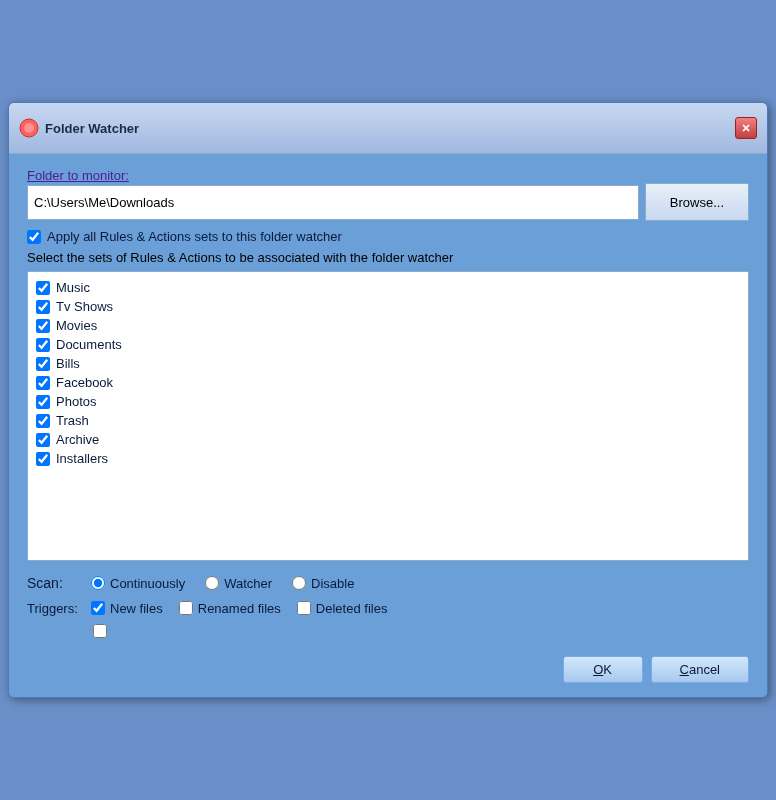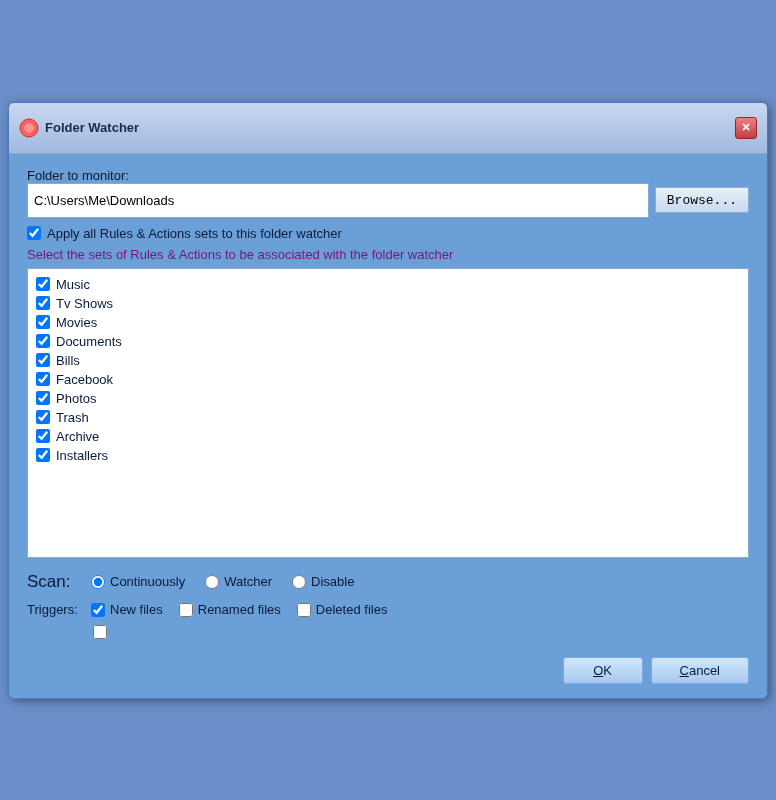--- a/index.html
+++ b/index.html
@@ -68,21 +68,22 @@
       font-size: 11px;
       font-weight: bold;
     }
 
     .dialog-body {
       padding: 14px 18px;
       background: #6a9fd8;
     }
 
     .label-underline {
-      color: #0f172a;
+      text-decoration: underline;
+      color: #4c1d95;
       font-size: 13px;
       display: block;
     }
 
     .folder-row {
       display: flex;
       gap: 6px;
       margin-bottom: 8px;
       align-items: center;
     }
@@ -90,47 +91,46 @@
     .folder-input {
       flex: 1;
       padding: 3px 6px;
       border: 1px solid #8aaad0;
       background: white;
       font-size: 13px;
       height: 35px;
     }
 
     .browse-btn {
-      padding: 3px 11px;
+      padding: 3px 24px;
       background: linear-gradient(to bottom, #e8f0f8, #c8d8f0);
       border: 1px solid #8aaad0;
       cursor: pointer;
       font-size: 13px;
-      height: 26px;
+      height: 38px;
       white-space: nowrap;
-      font-family: Liberation Mono, monospace;
     }
 
     .checkbox-row {
       display: flex;
       align-items: center;
       gap: 6px;
       margin-bottom: 6px;
       color: #0a1a3a;
       font-size: 13px;
     }
 
     .checkbox-row input[type="checkbox"] {
       width: 14px;
       height: 14px;
       cursor: pointer;
     }
 
     .section-label {
-      color: #701a75;
+      color: #000000;
       font-size: 13px;
       margin-bottom: 6px;
       display: block;
     }
 
     .list-box {
       background: white;
       border: 1px solid #8aaad0;
       padding: 6px 8px;
       min-height: 290px;
@@ -157,21 +157,21 @@
       align-items: center;
       gap: 4px;
       margin-bottom: 10px;
       color: #0a1a3a;
       font-size: 13px;
     }
 
     .scan-label {
       min-width: 60px;
       color: #0a1a3a;
-      font-size: 17px;
+      font-size: 14px;
     }
 
     .radio-group {
       display: flex;
       align-items: center;
       gap: 20px;
       flex: 1;
     }
 
     .radio-item {
@@ -204,21 +204,21 @@
     }
 
     .triggers-items {
       display: flex;
       align-items: center;
       gap: 16px;
     }
 
     .trigger-item {
       display: flex;
-      align-items: flex-end;
+      align-items: flex-start;
       gap: 5px;
       color: #0a1a3a;
       font-size: 13px;
     }
 
     .trigger-item input[type="checkbox"] {
       width: 14px;
       height: 14px;
       cursor: pointer;
     }

